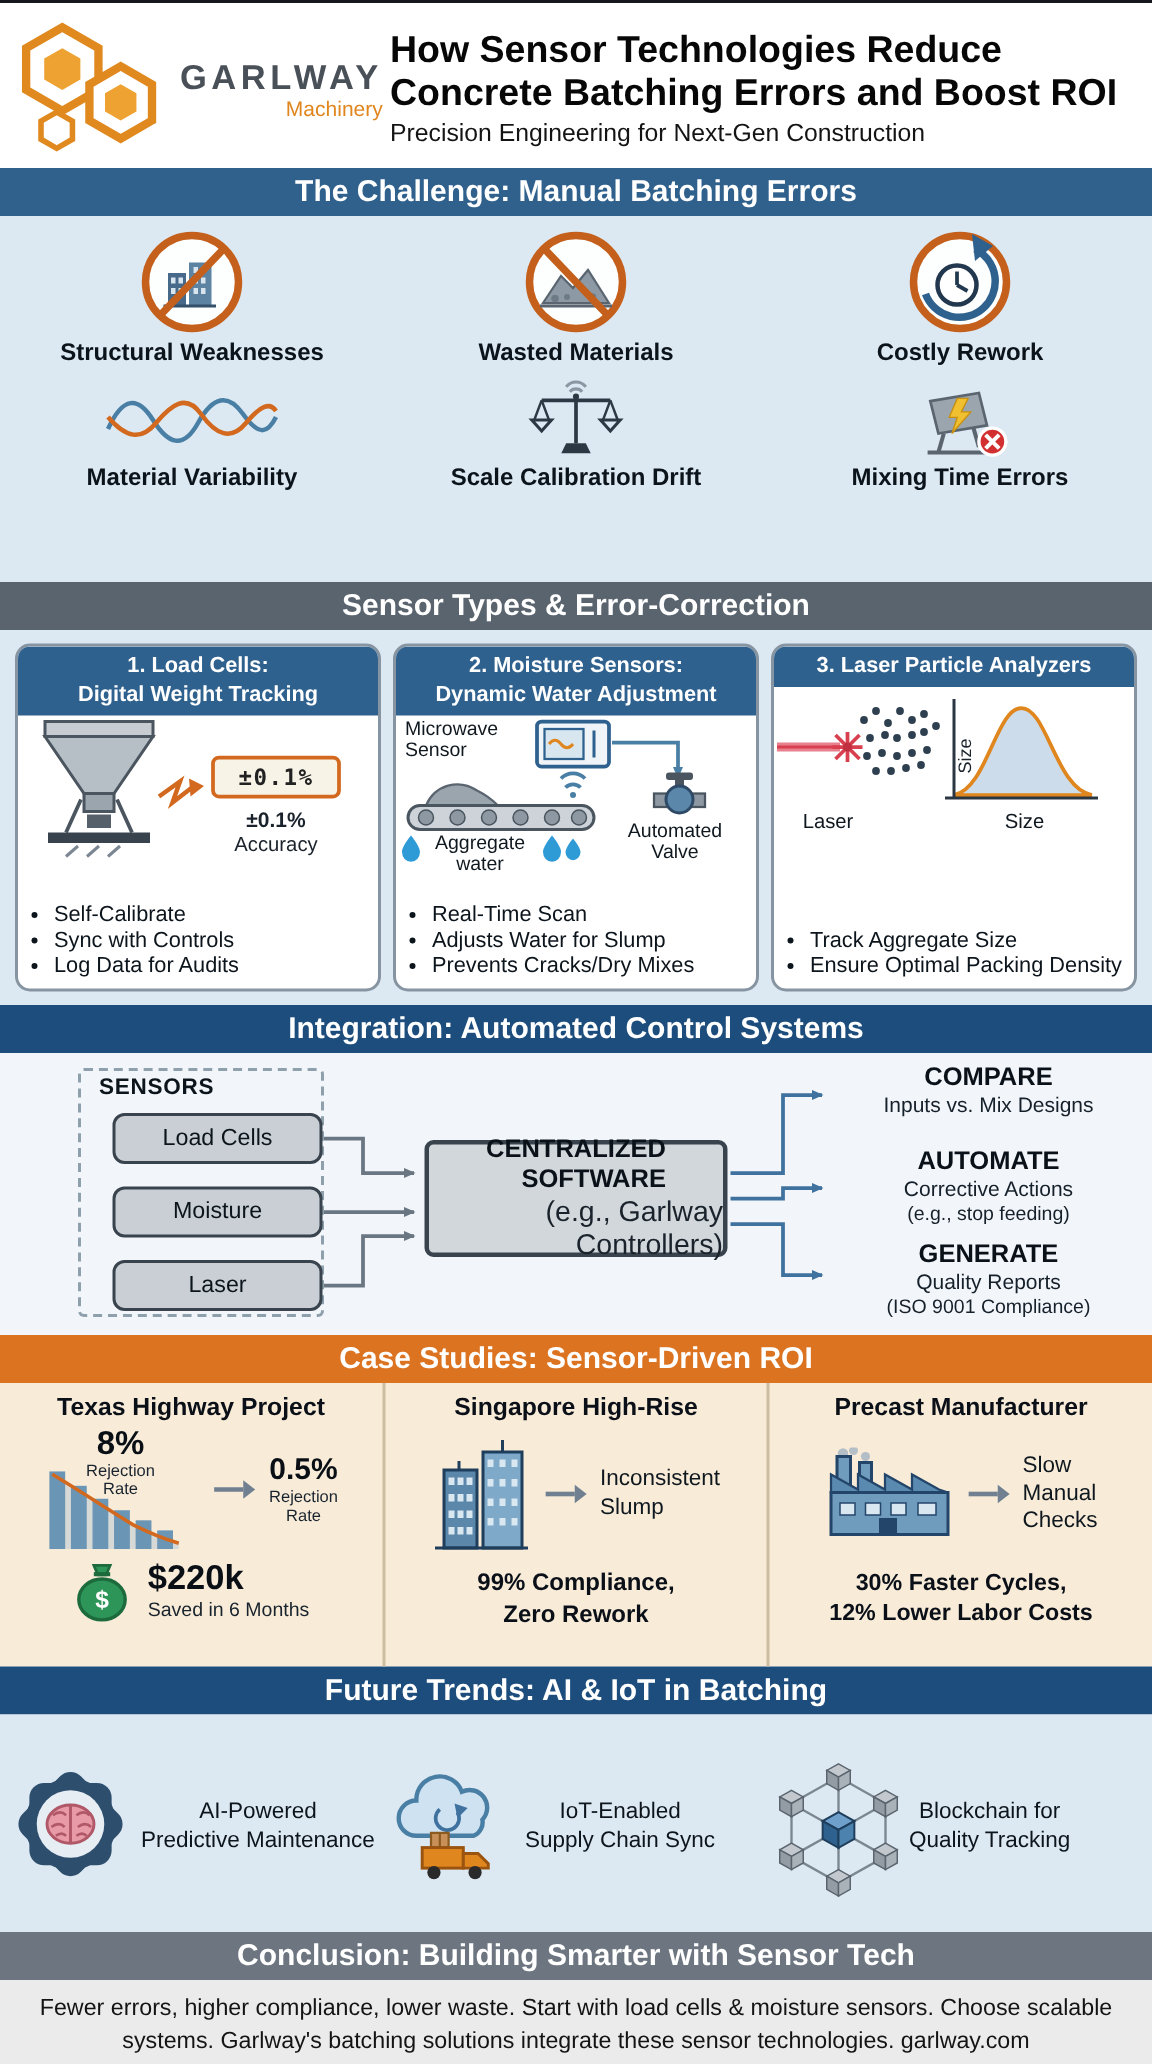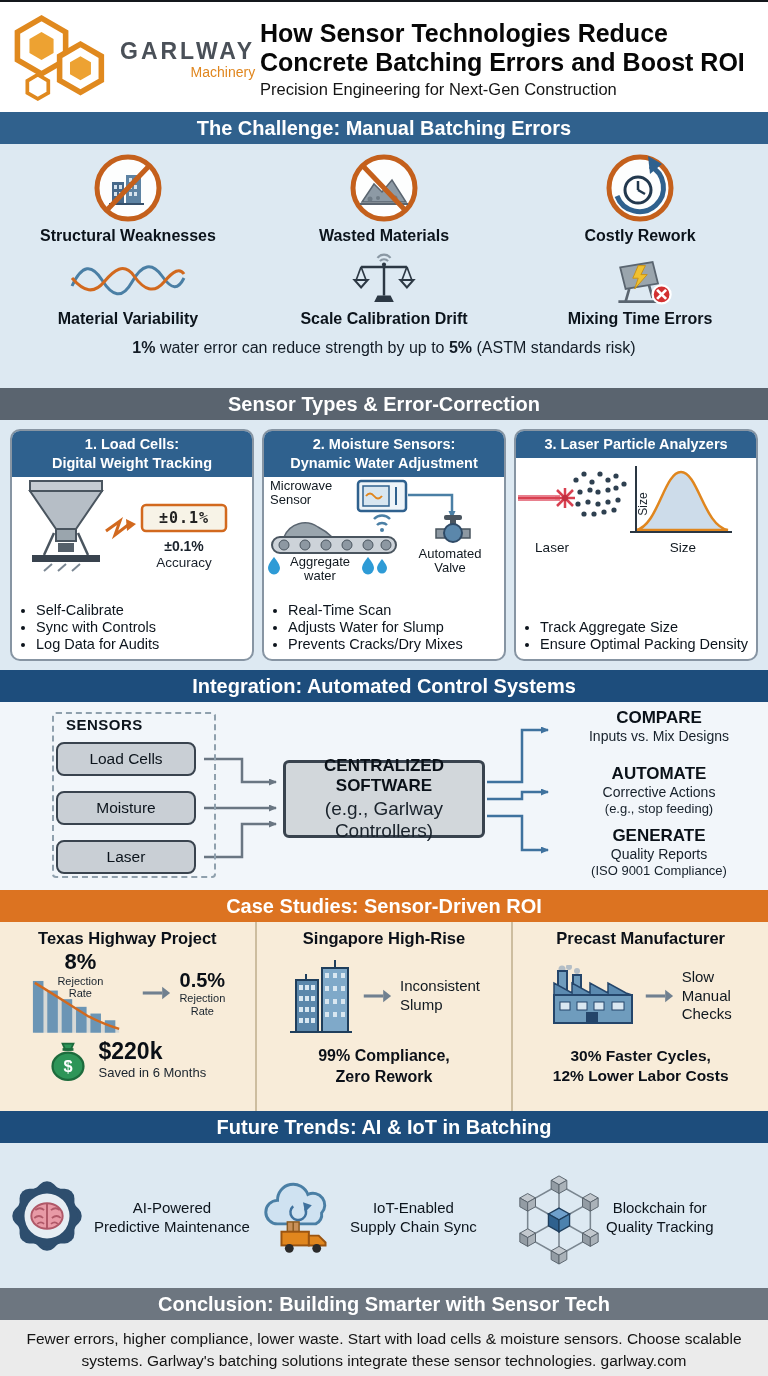--- a/index.html
+++ b/index.html
@@ -33,22 +33,22 @@
 .card-head{background:#2f618e;color:#fff;text-align:center;font-weight:bold;font-size:14.5px;line-height:1.3;padding:4px 2px}
 .card-illus{position:relative;flex:1}
 .card-illus svg.illus{position:absolute;left:2px;top:2px}
 .ill-label{position:absolute;font-size:13px;line-height:1.12;color:#10181f}
 .card-bullets{margin:0 4px 6px 24px;font-size:14.5px;color:#0c141c}
 .card-bullets li{margin:1px 0}
 .sec-integration{height:188px;background:#f2f6fa;position:relative}
 .conn{position:absolute;left:0;top:0;pointer-events:none}
 .sensors-box{position:absolute;left:52px;top:10px;width:164px;height:166px;border:2px dashed #8fa0ad;border-radius:4px}
 .sensors-label{position:absolute;left:66px;top:14px;font-weight:bold;font-size:15px;letter-spacing:.5px;color:#0c141c}
-.sensor-node{position:absolute;left:56px;width:140px;height:34px;background:#c9cfd5;border:2px solid #39434e;border-radius:8px;display:flex;align-items:center;justify-content:center;font-size:15.5px;color:#0c141c}
-.central-box{position:absolute;left:283px;top:58px;width:202px;height:78px;background:#d2d7db;border:3px solid #39434e;border-radius:6px;display:flex;flex-direction:column;align-items:center;justify-content:center;text-align:center}
+.sensor-node{position:absolute;left:75px;width:140px;height:34px;background:#c9cfd5;border:2px solid #39434e;border-radius:8px;display:flex;align-items:center;justify-content:center;font-size:15.5px;color:#0c141c}
+.central-box{position:absolute;left:283px;top:58px;width:202px;height:78px;background:#d2d7db;border:3px solid #39434e;border-radius:6px;display:flex;flex-direction:column;align-items:center;justify-content:center;text-align:right}
 .central-title{font-weight:bold;font-size:17px;line-height:1.15;color:#0a1118}
 .central-sub{font-size:19px;margin-top:3px;color:#1a232c}
 .out{position:absolute;left:556px;width:206px;text-align:center}
 .out1{top:6px}.out2{top:62px}.out3{top:124px}
 .out-title{font-weight:bold;font-size:17px;color:#0a1118}
 .out-desc{font-size:14px;line-height:1.2;color:#16202a}
 .out-sub{font-size:13px;line-height:1.2;color:#16202a}
 .sec-cases{height:189px;background:#f8ecd9;display:flex}
 .cs-col{flex:1;padding-top:7px}
 .cs-col+.cs-col{border-left:2px solid #cdbd9f}
@@ -188,21 +188,20 @@
             <polygon points="40,14 48,14 43,24 50,24 36,40 40,28 34,28" fill="#f0c030" stroke="#c89010" stroke-width="1"></polygon>
             <circle cx="66" cy="46" r="10" fill="#d23030" stroke="#ffffff" stroke-width="2.5"></circle>
             <line x1="61" y1="41" x2="71" y2="51" stroke="#ffffff" stroke-width="3"></line>
             <line x1="71" y1="41" x2="61" y2="51" stroke="#ffffff" stroke-width="3"></line>
           </svg>
         </div>
         <div class="ch-label">Mixing Time Errors</div>
       </div>
     </div>
     <div class="ch-note">
-      <div><b>1%</b><span> water error can reduce strength by up to </span><b>5%</b><span> (ASTM standards risk)</span></div>
     </div>
   </section>
 
   <div class="banner banner-slate">
       <span>Sensor Types &amp; Error-Correction</span>
     </div>
 
   <section class="sec-sensors">
 
     <div class="card">

